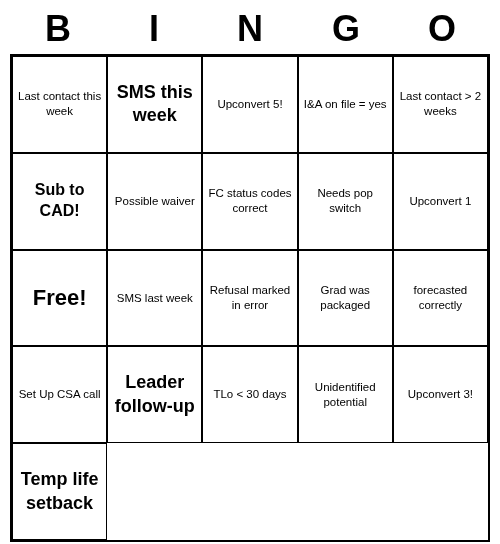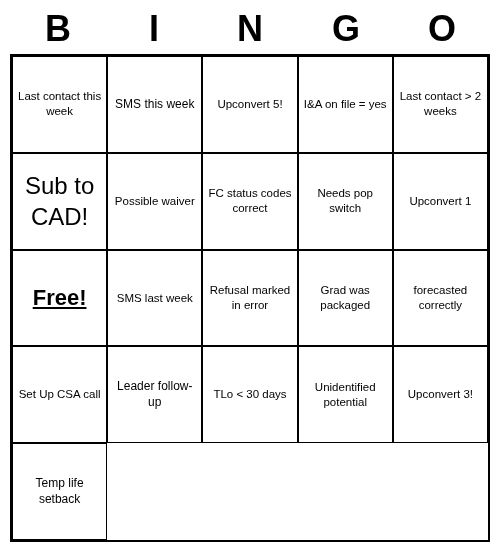--- a/index.html
+++ b/index.html
@@ -38,31 +38,30 @@
       display: flex;
       align-items: center;
       justify-content: center;
       text-align: center;
       padding: 4px;
       font-size: 11.5px;
       line-height: 1.3;
       color: #000;
     }
     .cell-large {
-      font-size: 24px;
-      font-weight: normal;
+      font-size: 16px;
+      font-weight: bold;
     }
     .cell-free {
       font-size: 22px;
       font-weight: bold;
-      text-decoration: underline;
     }
     .cell-medium {
-      font-size: 12px;
-      font-weight: normal;
+      font-size: 18px;
+      font-weight: bold;
     }
   </style>
 </head>
 <body>
 
 <div class="title-row">
   <span class="title-letter">B</span>
   <span class="title-letter">I</span>
   <span class="title-letter">N</span>
   <span class="title-letter">G</span>

